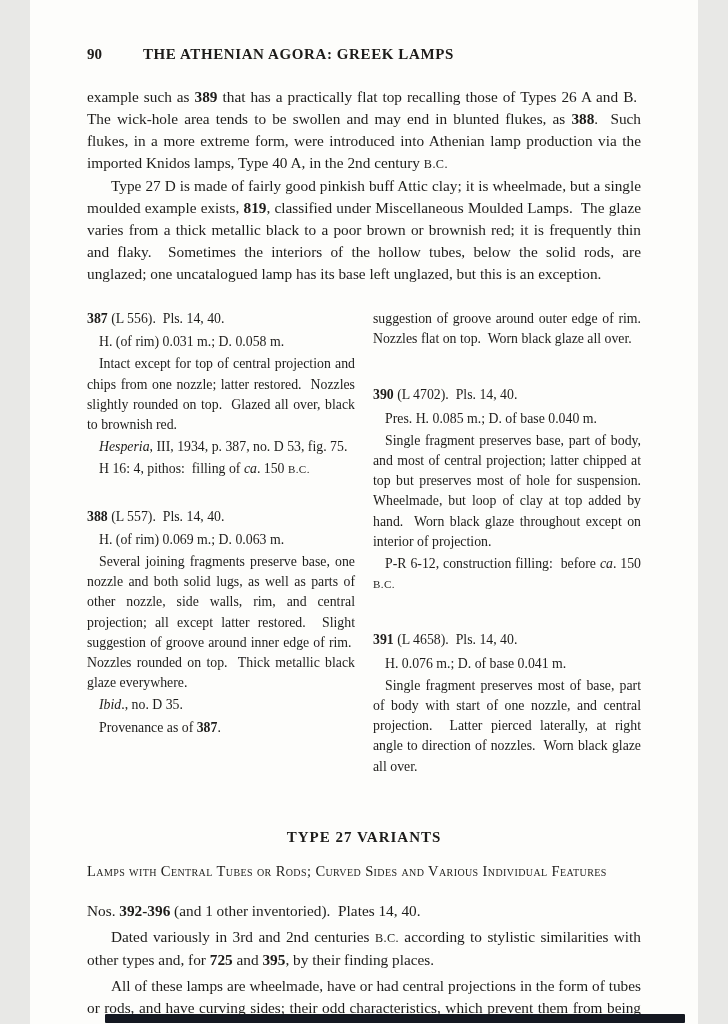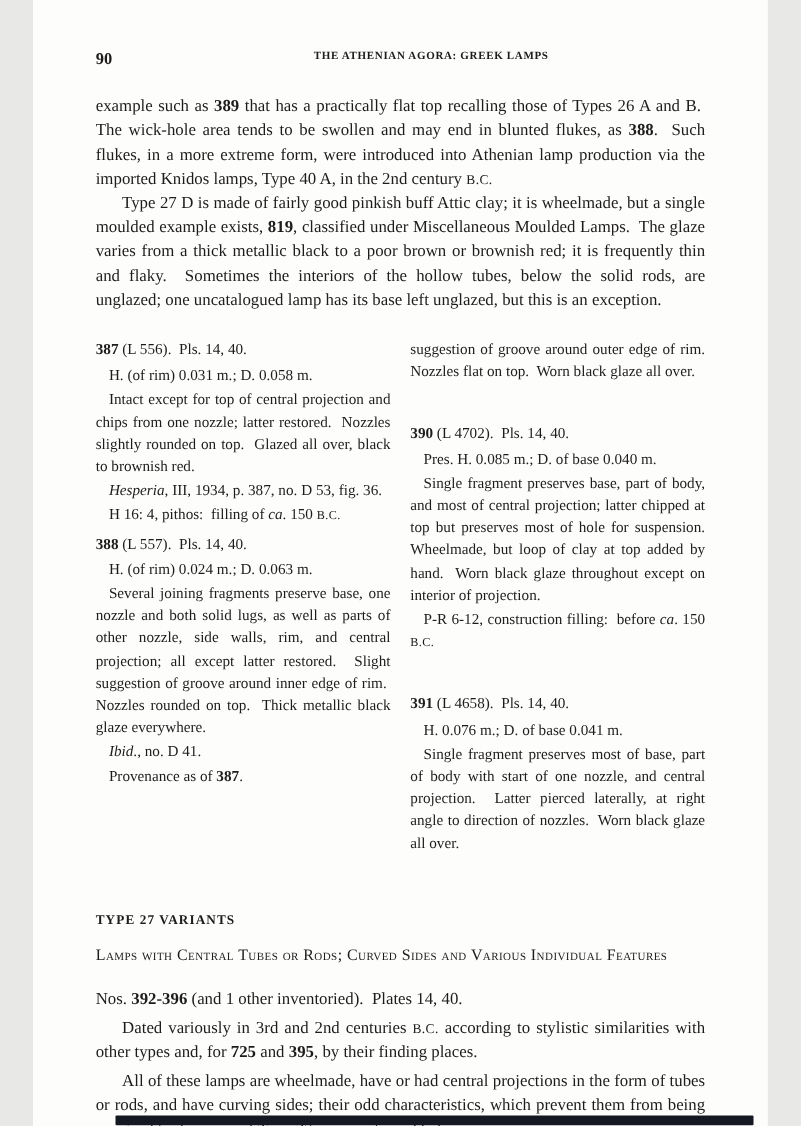--- a/index.html
+++ b/index.html
@@ -23,53 +23,53 @@
   .running-head{
     position:relative;
     margin-top:46px;
     height:20px;
   }
   .page-number{
     position:absolute;left:0;top:0;
     font-weight:bold;font-size:15px;
   }
   .running-title{
-    text-align:center;
-    font-weight:bold;font-size:10px;
+    text-align:left;
+    font-weight:bold;font-size:15px;
     letter-spacing:.6px;
     padding-left:56px; 
   }
   
   .intro{margin-top:20px;}
   .body-par{
     font-size:15.3px;line-height:22px;
     text-align:justify;
   }
   .body-par.indent{text-indent:24px;}
   
   .catalog{
     margin-top:24px;
     display:flex;
     gap:18px;
   }
   .col{width:298px;font-size:13.8px;line-height:20.2px;}
-  .entry + .entry{margin-top:5px;}
+  .entry + .entry{margin-top:27px;}
   .col[data-col="right"] .entry + .entry{margin-top:36px;}
   .entry p{text-align:justify;}
   .entry-head{font-size:13.8px;margin-bottom:3px;text-align:left !important;}
   .entry-meta{text-indent:12px;margin-bottom:2px;text-align:left !important;}
   .entry-body{text-indent:12px;}
   .entry-ref{text-indent:12px;margin-top:2px;}
   .entry-cont{text-indent:0;}
   .justify-last{text-align-last:justify;}
   
   .variants{margin-top:52px;}
   .section-title{
-    text-align:left;
-    font-size:12px;font-weight:bold;
+    text-align:center;
+    font-size:15px;font-weight:bold;
     letter-spacing:1px;
   }
   .section-subtitle{
     margin-top:17px;
     text-align:left;
     font-size:14.5px;font-weight:normal;
     font-variant:small-caps;
     letter-spacing:.4px;
   }
   .nos-line{
@@ -106,28 +106,28 @@
       <p class="body-par"><span>example such as </span><span class="b">389</span><span> that has a practically flat top recalling those of Types 26 A and B.&nbsp; The wick-hole area tends to be swollen and may end in blunted flukes, as </span><span class="b">388</span><span>.&nbsp; Such flukes, in a more extreme form, were introduced into Athenian lamp production via the imported Knidos lamps, Type 40 A, in the 2nd century </span><span class="sc">B.C.</span></p>
       <p class="body-par indent"><span>Type 27 D is made of fairly good pinkish buff Attic clay; it is wheelmade, but a single moulded example exists, </span><span class="b">819</span><span>, classified under Miscellaneous Moulded Lamps.&nbsp; The glaze varies from a thick metallic black to a poor brown or brownish red; it is frequently thin and flaky.&nbsp; Sometimes the interiors of the hollow tubes, below the solid rods, are unglazed; one uncatalogued lamp has its base left unglazed, but this is an exception.</span></p>
     </div>
 
     <div class="catalog">
       <div class="col" data-col="left">
           <article class="entry">
             <p class="entry-head"><span class="b">387</span><span> (L 556).&nbsp; Pls. 14, 40.</span></p>
             <p class="entry-meta"><span>H. (of rim) 0.031 m.; D. 0.058 m.</span></p>
             <p class="entry-body"><span>Intact except for top of central projection and chips from one nozzle; latter restored.&nbsp; Nozzles slightly rounded on top.&nbsp; Glazed all over, black to brownish red.</span></p>
-            <p class="entry-ref"><span class="i">Hesperia</span><span>, III, 1934, p. 387, no. D 53, fig. 36.</span></p>
+            <p class="entry-ref"><span class="i">Hesperia</span><span>, III, 1934, p. 387, no. D 53, fig. 75.</span></p>
             <p class="entry-ref"><span>H 16: 4, pithos:&nbsp; filling of </span><span class="i">ca</span><span>. 150 </span><span class="sc">B.C.</span></p>
           </article>
           <article class="entry">
             <p class="entry-head"><span class="b">388</span><span> (L 557).&nbsp; Pls. 14, 40.</span></p>
-            <p class="entry-meta"><span>H. (of rim) 0.024 m.; D. 0.063 m.</span></p>
+            <p class="entry-meta"><span>H. (of rim) 0.069 m.; D. 0.063 m.</span></p>
             <p class="entry-body"><span>Several joining fragments preserve base, one nozzle and both solid lugs, as well as parts of other nozzle, side walls, rim, and central projection; all except latter restored.&nbsp; Slight suggestion of groove around inner edge of rim.&nbsp; Nozzles rounded on top.&nbsp; Thick metallic black glaze everywhere.</span></p>
-            <p class="entry-ref"><span class="i">Ibid</span><span>., no. D 41.</span></p>
+            <p class="entry-ref"><span class="i">Ibid</span><span>., no. D 35.</span></p>
             <p class="entry-ref"><span>Provenance as of </span><span class="b">387</span><span>.</span></p>
           </article>
         </div>
       <div class="col" data-col="right">
           <article class="entry">
             <p class="entry-cont"><span>suggestion of groove around outer edge of rim. Nozzles flat on top.&nbsp; Worn black glaze all over.</span></p>
           </article>
           <article class="entry">
             <p class="entry-head"><span class="b">390</span><span> (L 4702).&nbsp; Pls. 14, 40.</span></p>
             <p class="entry-meta"><span>Pres. H. 0.085 m.; D. of base 0.040 m.</span></p>

